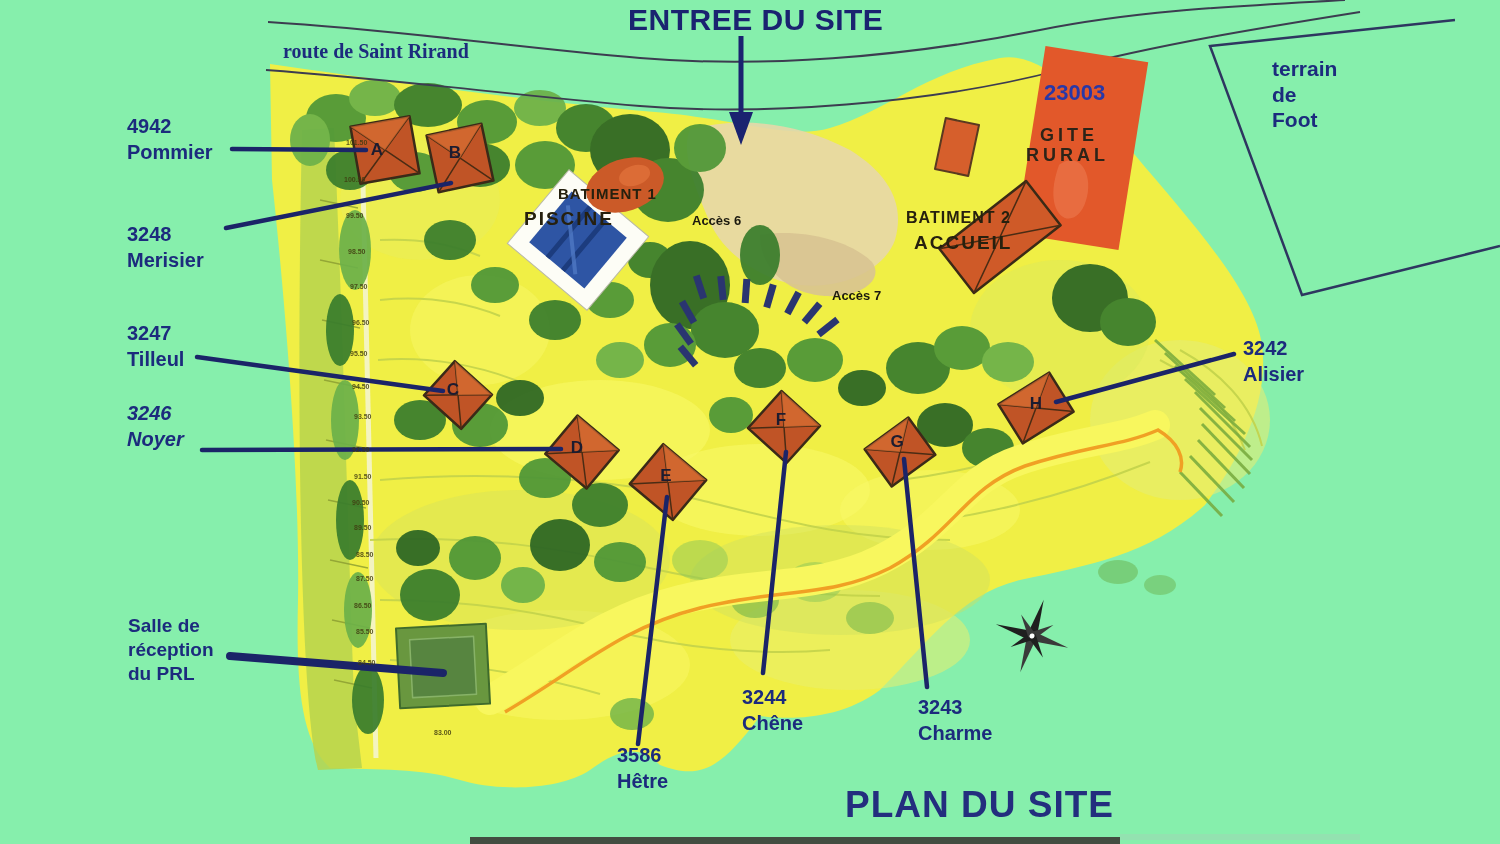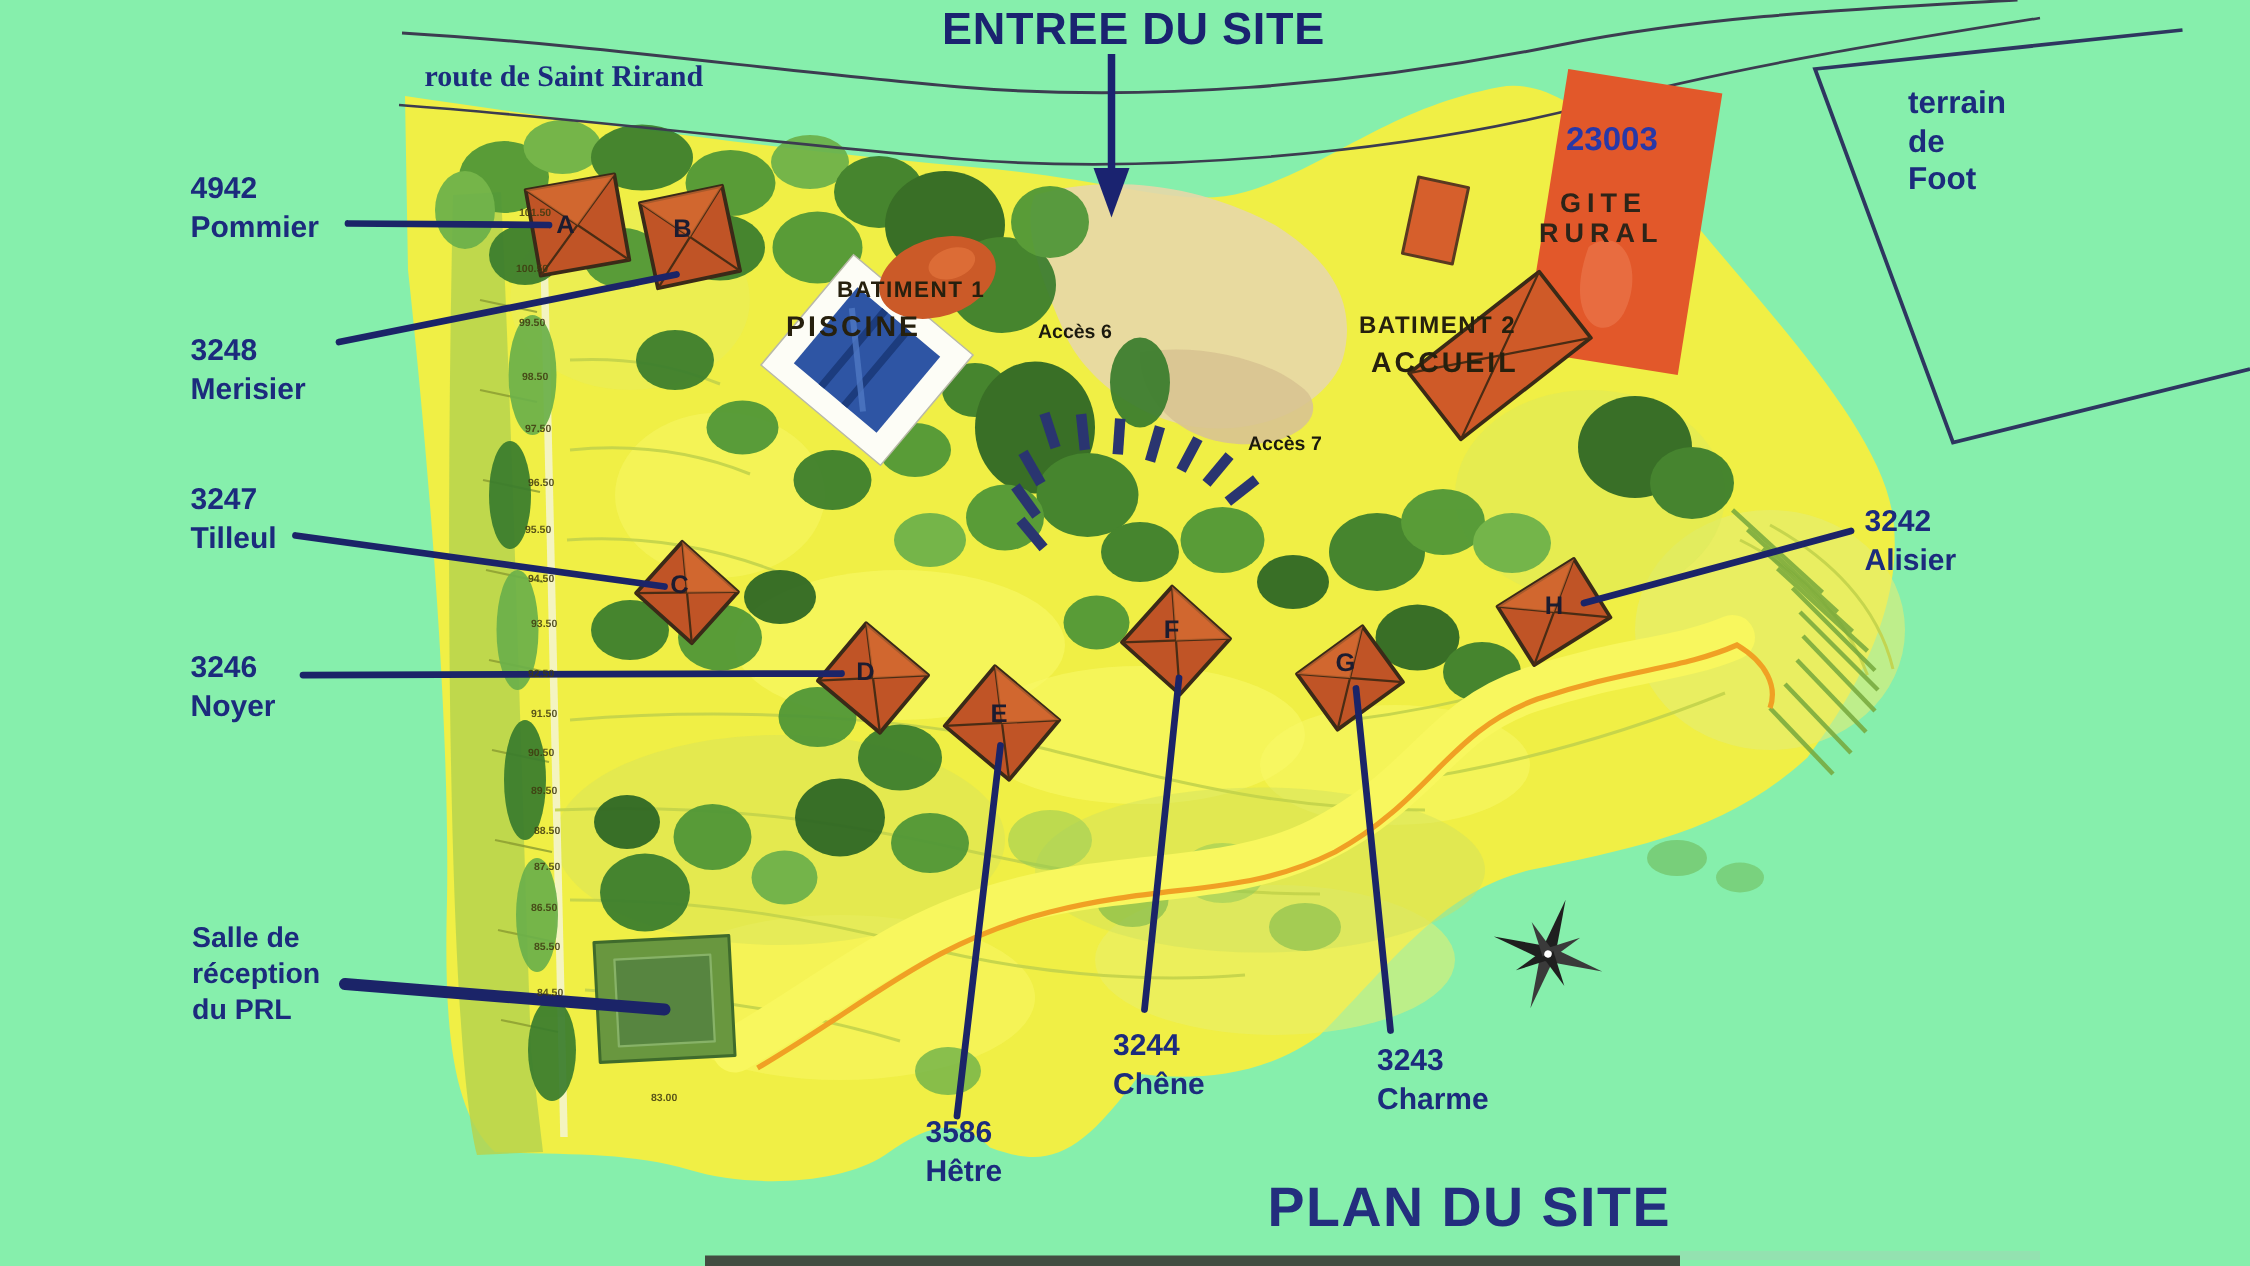--- a/index.html
+++ b/index.html
@@ -313,21 +313,21 @@
     <span class="ln">Pommier</span>
   </div>
   <div class="lbl cot-lbl" style="left:127px;top:191px;margin-top:30px;">
     <span class="ln">3248</span>
     <span class="ln">Merisier</span>
   </div>
   <div class="lbl cot-lbl" style="left:127px;top:320px;">
     <span class="ln">3247</span>
     <span class="ln">Tilleul</span>
   </div>
-  <div class="lbl cot-lbl" style="left:127px;top:432px;">
+  <div class="lbl cot-lbl" style="left:127px;top:400px;font-style:italic;">
     <span class="ln">3246</span>
     <span class="ln">Noyer</span>
   </div>
   <div class="lbl salle-lbl" style="left:128px;top:614px;">
     <span class="ln">Salle de</span>
     <span class="ln">réception</span>
     <span class="ln">du PRL</span>
   </div>
   <div class="lbl cot-lbl" style="left:617px;top:742px;">
     <span class="ln">3586</span>

